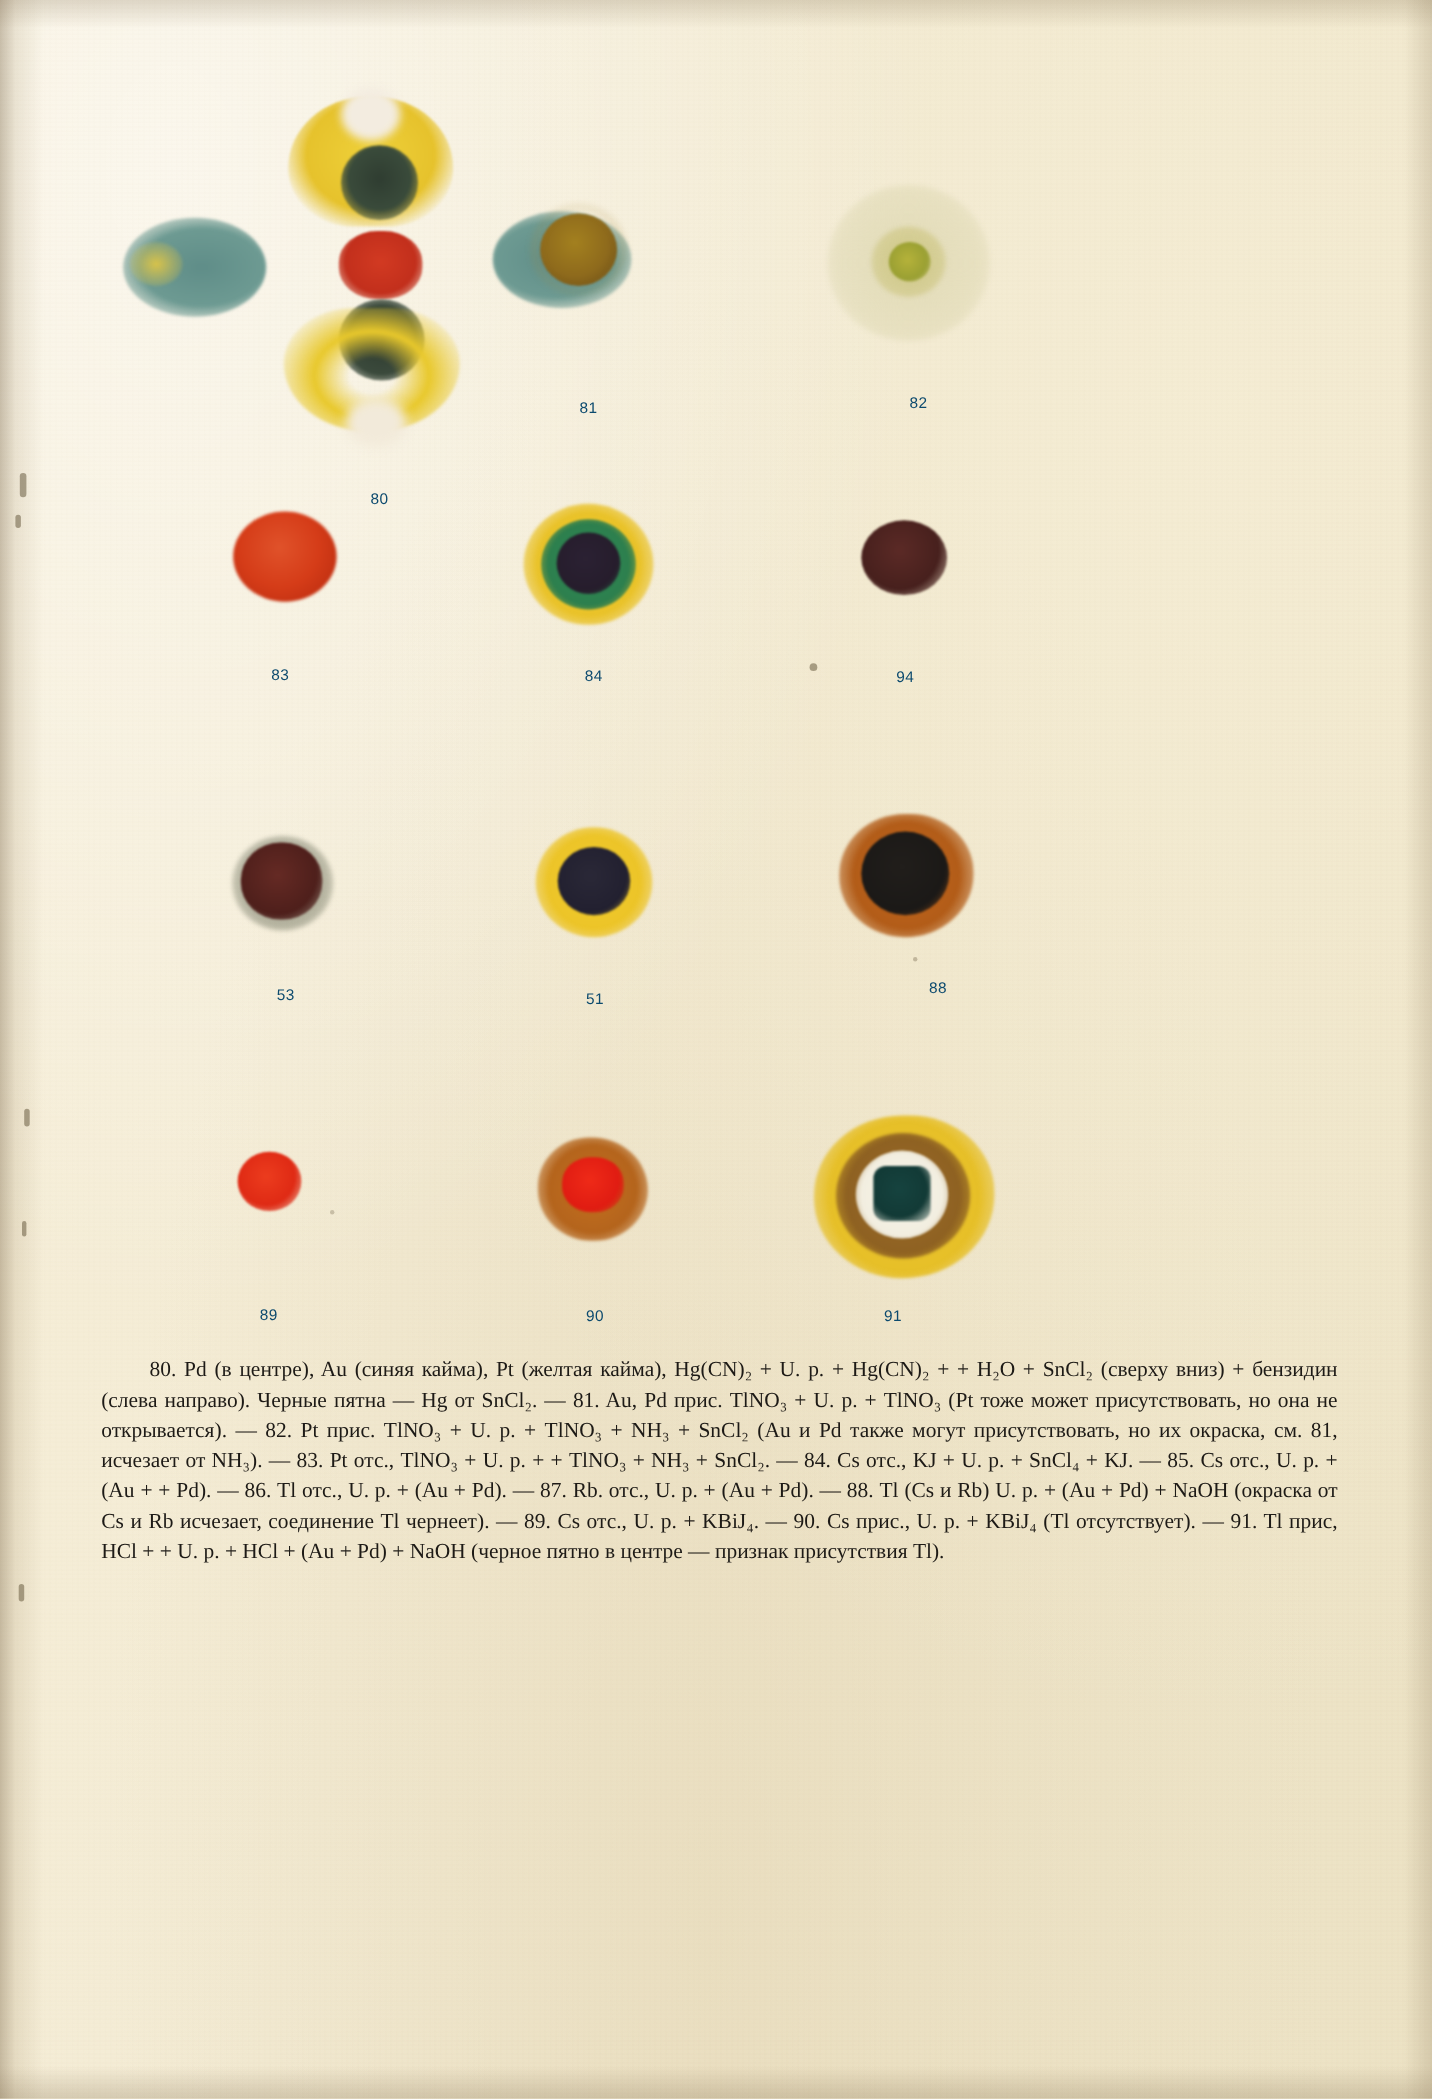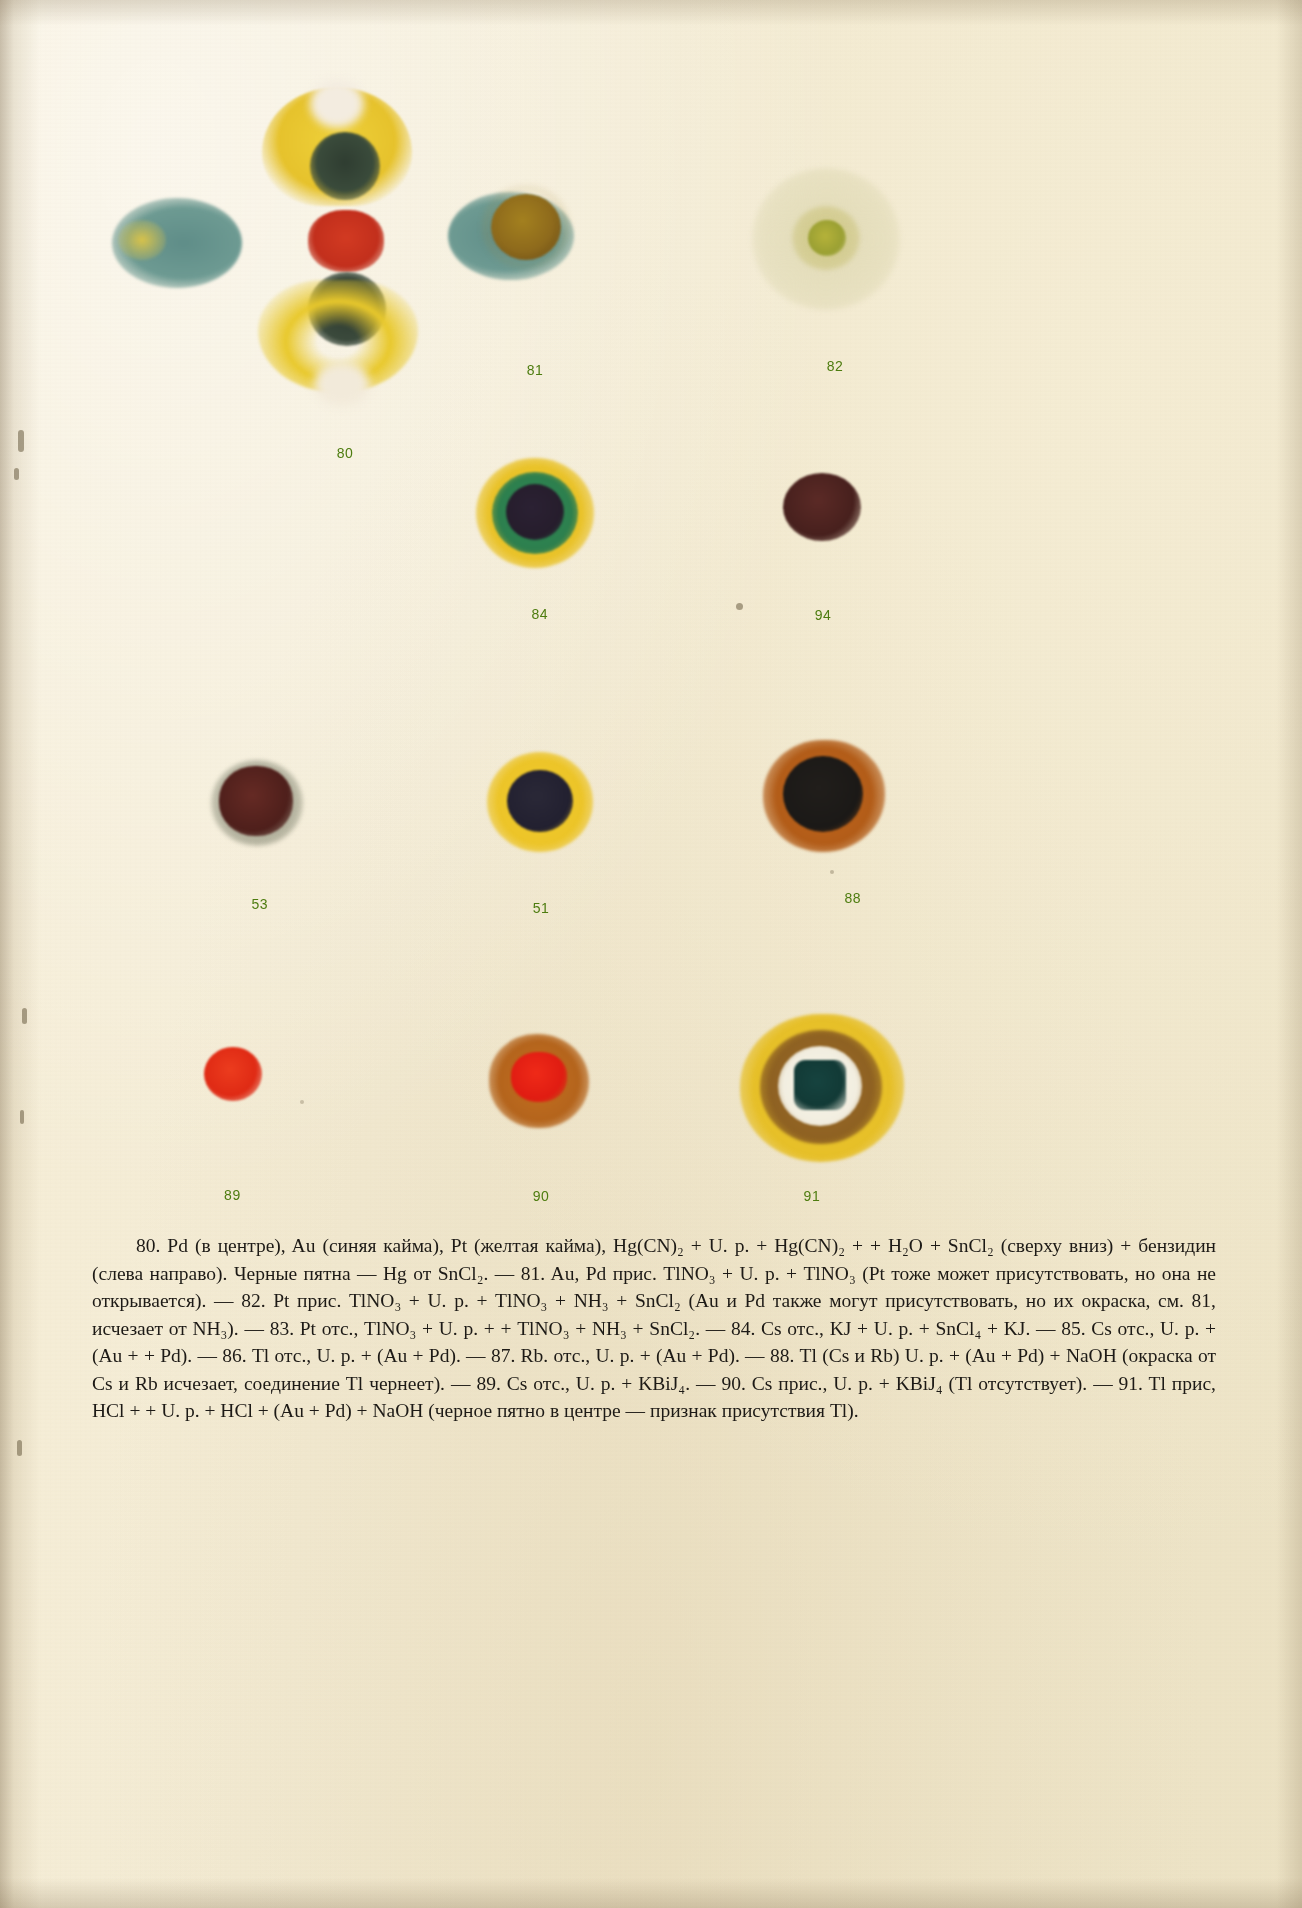--- a/index.html
+++ b/index.html
@@ -40,21 +40,21 @@
   }
   .edge-right{
     position:absolute;right:0;top:0;width:26px;height:100%;
     background:linear-gradient(270deg, rgba(120,100,70,0.2) 0%, rgba(255,255,255,0) 100%);
   }
   .plate{position:absolute;inset:0;}
   .spot-cell{position:absolute;text-align:center;}
   .caption{
     position:absolute;left:50%;transform:translateX(-50%);
     font-family:"Liberation Sans", sans-serif;
-    font-size:14px;color:#4d7c0f;letter-spacing:.5px;
+    font-size:14px;color:#0c4a6e;letter-spacing:.5px;
   }
   .blob{position:absolute;border-radius:50%;}
   .speck{position:absolute;background:#6a5c42;border-radius:50%;opacity:.55;}
 
   .text-block{
     position:absolute;left:92px;top:1232px;width:1124px;
     font-size:19.5px;line-height:27.5px;color:#1d1a16;
     text-align:justify;
   }
   .text-block p{margin:0;text-indent:44px;}
@@ -108,20 +108,24 @@
     <div class="caption" style="top:182px;">81</div>
   </div>
 
   <div class="spot-cell" style="left:730px;top:160px;width:190px;height:240px;">
     <div class="blob" style="left:22px;top:8px;width:148px;height:142px;background:radial-gradient(circle, rgba(222,216,178,0.85) 0%, rgba(222,216,178,0.55) 62%, rgba(222,216,178,0) 88%);border-radius:50%;filter:blur(2.5px);"></div>
     <div class="blob" style="left:62px;top:46px;width:68px;height:64px;background:radial-gradient(circle, rgba(190,182,90,0.55) 0%, rgba(190,182,90,0.35) 65%, rgba(190,182,90,0) 90%);border-radius:50%;filter:blur(2px);"></div>
     <div class="blob" style="left:78px;top:60px;width:38px;height:36px;background:radial-gradient(circle at 45% 45%, #b5b23a 0%, #9aa033 60%, rgba(150,160,55,0.2) 92%);border-radius:50%;filter:blur(1.2px);"></div>
     <div class="caption" style="top:198px;padding-left:20px;">82</div>
   </div>
 
+  <div class="spot-cell" style="left:190px;top:455px;width:180px;height:220px;">
+    <div class="blob" style="left:22px;top:10px;width:94px;height:82px;background:radial-gradient(circle at 45% 40%, #e0522a 0%, #d53c18 50%, #c33112 78%, rgba(190,60,30,0.22) 96%);border-radius:50%;filter:blur(1.3px);"></div>
+    <div class="caption" style="top:150px;left:36%;">83</div>
+  </div>
 
   <div class="spot-cell" style="left:460px;top:448px;width:190px;height:220px;">
     <div class="blob" style="left:16px;top:10px;width:118px;height:110px;background:radial-gradient(circle, #f0cb2c 0%, #e9c229 58%, rgba(233,194,41,0.15) 92%);border-radius:50%;filter:blur(1.4px);"></div>
     <div class="blob" style="left:32px;top:24px;width:86px;height:82px;background:radial-gradient(circle, #2e8b55 0%, #2d7f4e 62%, rgba(50,130,80,0.2) 92%);border-radius:50%;filter:blur(1.2px);"></div>
     <div class="blob" style="left:46px;top:36px;width:58px;height:56px;background:radial-gradient(circle at 45% 42%, #2b2133 0%, #261d2c 65%, rgba(45,35,55,0.3) 95%);border-radius:50%;filter:blur(1px);"></div>
     <div class="caption" style="top:158px;left:42%;">84</div>
   </div>
 
   <div class="spot-cell" style="left:755px;top:465px;width:170px;height:220px;">
     <div class="blob" style="left:28px;top:8px;width:78px;height:68px;background:radial-gradient(circle at 45% 40%, #5b2a26 0%, #47201d 60%, rgba(70,35,30,0.25) 94%);border-radius:50%;filter:blur(1.2px);"></div>
@@ -139,21 +143,21 @@
     <div class="blob" style="left:42px;top:30px;width:66px;height:62px;background:radial-gradient(circle at 45% 42%, #2a2837 0%, #222030 65%, rgba(40,38,55,0.3) 95%);border-radius:50%;filter:blur(1px);"></div>
     <div class="caption" style="top:160px;left:40%;">51</div>
   </div>
 
   <div class="spot-cell" style="left:745px;top:730px;width:190px;height:220px;">
     <div class="blob" style="left:18px;top:10px;width:122px;height:112px;background:radial-gradient(circle, #c4681d 0%, #b25c18 58%, rgba(178,92,24,0.2) 92%);border-radius:50% 48% 52% 50%;filter:blur(1.6px);"></div>
     <div class="blob" style="left:38px;top:26px;width:80px;height:76px;background:radial-gradient(circle at 45% 42%, #211e1b 0%, #1b1917 65%, rgba(40,35,30,0.3) 95%);border-radius:50%;filter:blur(1.2px);"></div>
     <div class="caption" style="top:160px;left:42%;margin-left:28px;">88</div>
   </div>
 
-  <div class="spot-cell" style="left:178px;top:1035px;width:170px;height:200px;">
+  <div class="spot-cell" style="left:190px;top:1035px;width:170px;height:200px;">
     <div class="blob" style="left:26px;top:12px;width:58px;height:54px;background:radial-gradient(circle at 45% 42%, #ec3c1e 0%, #df2a14 58%, rgba(210,50,30,0.22) 94%);border-radius:50%;filter:blur(1.2px);"></div>
     <div class="caption" style="top:152px;left:32%;">89</div>
   </div>
 
   <div class="spot-cell" style="left:465px;top:1020px;width:190px;height:210px;">
     <div class="blob" style="left:24px;top:14px;width:100px;height:94px;background:radial-gradient(circle, #c4701f 0%, #b4641c 58%, rgba(180,100,28,0.18) 92%);border-radius:48% 52% 50% 50%;filter:blur(1.5px);"></div>
     <div class="blob" style="left:46px;top:32px;width:56px;height:50px;background:radial-gradient(circle at 45% 42%, #ef2a18 0%, #e01c12 62%, rgba(210,40,25,0.25) 94%);border-radius:46%;filter:blur(1px);"></div>
     <div class="caption" style="top:168px;left:40%;">90</div>
   </div>
 

